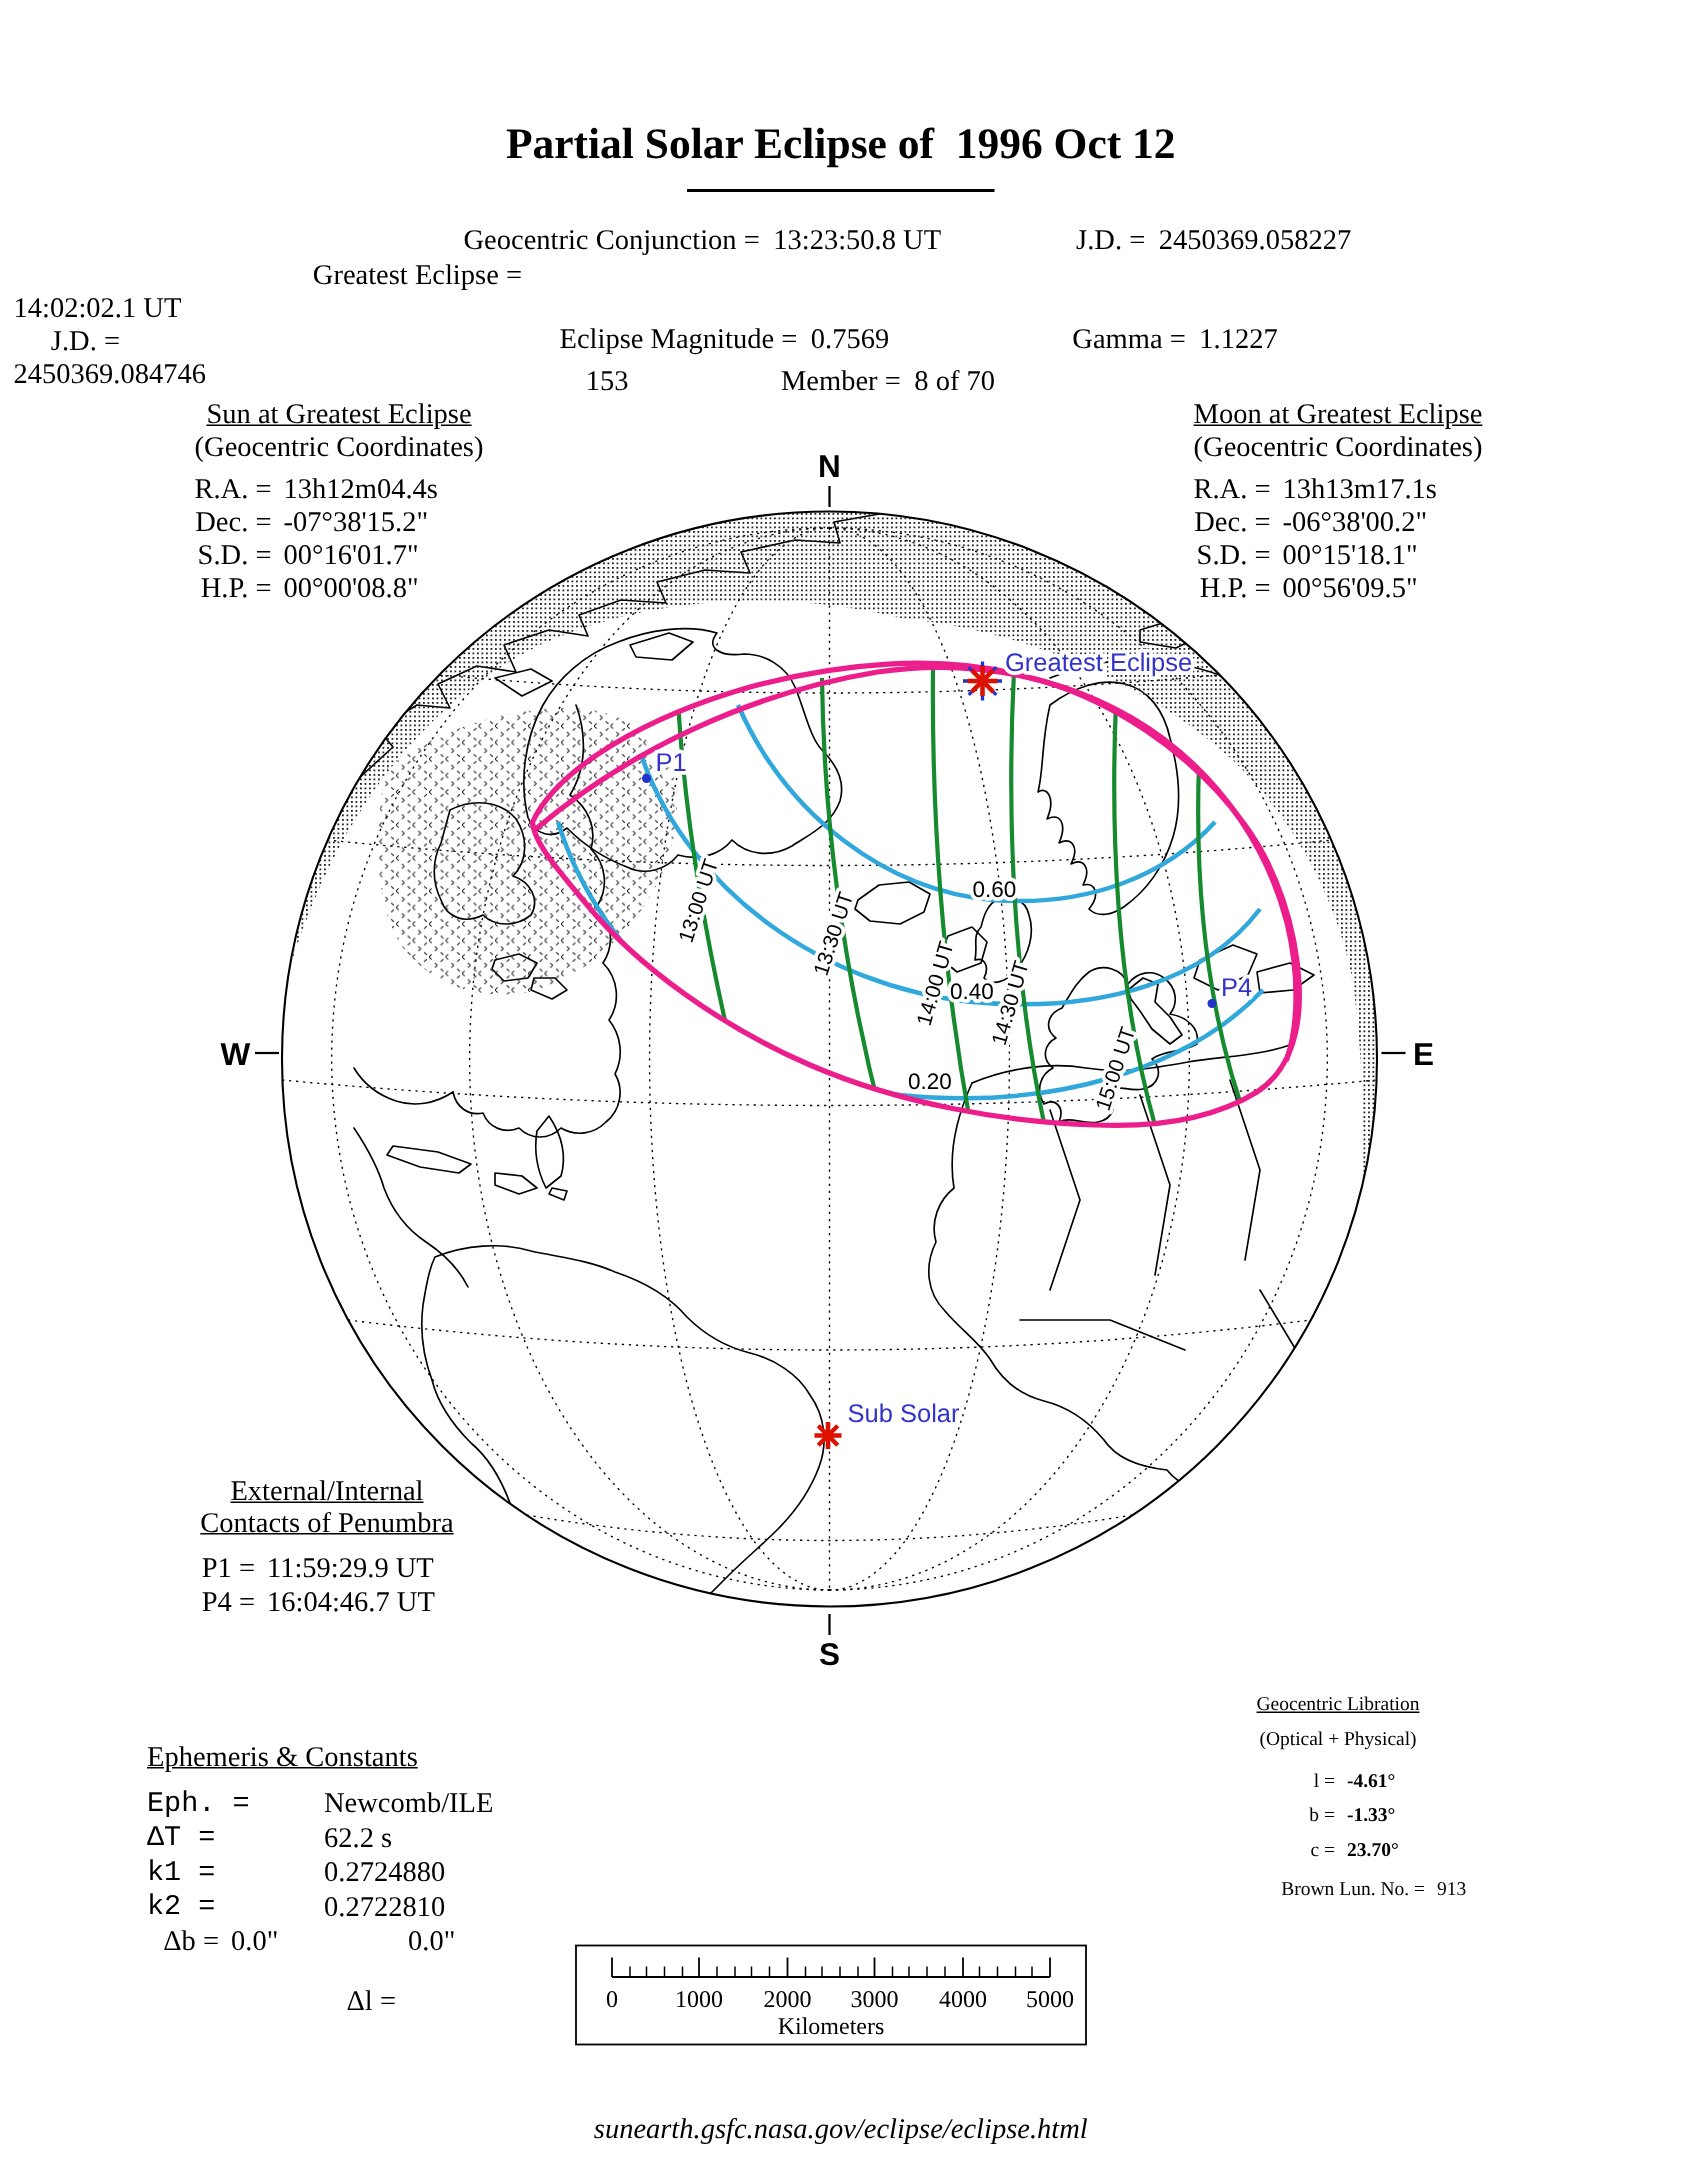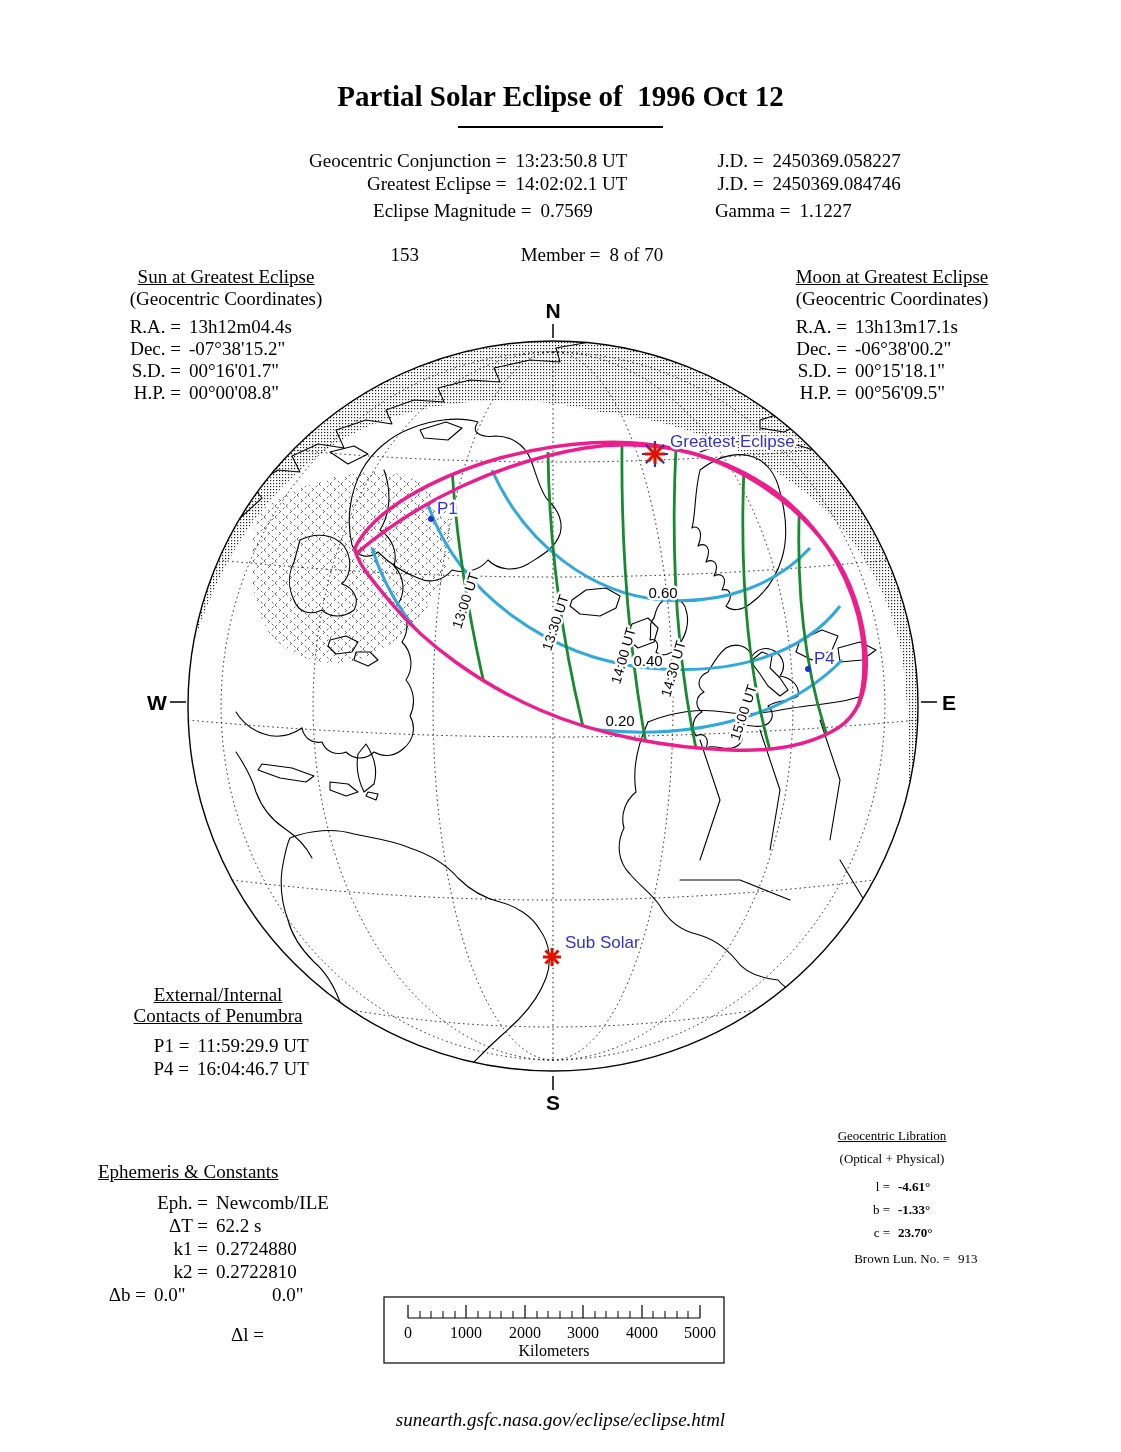--- a/index.html
+++ b/index.html
@@ -14,28 +14,28 @@
   .ra{text-align:right;}
   .la{text-align:left;padding-left:9px;}
   .sideblock{position:absolute;width:280px;font-size:19px;}
   .sb-title{text-align:center;text-decoration:underline;}
   .sb-sub{text-align:center;margin-bottom:6px;}
   .srow{display:flex;line-height:22px;}
   .srow .lbl{width:95px;text-align:right;}
   .srow .val{padding-left:8px;white-space:pre;}
   #contacts{position:absolute;left:108px;top:984px;width:220px;font-size:19px;}
   #contacts .sb-title{line-height:21px;}
-  #contacts .crow{display:flex;line-height:23px;justify-content:center;}
+  #contacts .crow{display:flex;line-height:23px;}
   #contacts .crow .lbl{width:52px;text-align:right;}
   #contacts .crow .val{padding-left:8px;white-space:pre;}
   #contacts .rows{margin-top:8px;padding-left:10px;}
   #ephem{position:absolute;left:98px;top:1160px;width:252px;font-size:19px;line-height:23px;}
   #ephem .sb-title{text-align:left;margin-bottom:8px;}
   .erow{display:flex;}
-  .erow .lbl{width:110px;text-align:right;}
+  .erow .lbl{width:110px;font-family:Liberation Mono, monospace;}
   .erow .val{padding-left:8px;white-space:pre;}
   .erow4{display:flex;}
   .erow4 .l1{width:48px;text-align:right;}
   .erow4 .v1{width:62px;padding-left:8px;}
   .erow4 .l2{width:48px;text-align:right;margin-top:40px;}
   .erow4 .v2{padding-left:8px;}
   #libr{position:absolute;left:772px;top:1124px;width:240px;font-size:13px;line-height:23px;}
   #libr .sb-sub{margin-bottom:5px;}
   .lrow{display:flex;}
   .lrow .lbl{width:118px;text-align:right;}
@@ -60,27 +60,27 @@
 
   <div id="title">Partial Solar Eclipse of  1996 Oct 12</div>
   <div id="title-rule"></div>
 
   <div class="hrow" style="top:150px;">
     <span class="ra" style="width:348px">Geocentric Conjunction =</span>
     <span class="la" style="width:168px">13:23:50.8 UT</span>
     <span class="ra" style="width:80px">J.D. =</span>
     <span class="la" style="width:190px">2450369.058227</span>
   </div>
-  <div class="hrow" style="top:173px;">
+  <div class="hrow" style="top:173px;flex-direction:column;">
     <span class="ra" style="width:348px">Greatest Eclipse =</span>
     <span class="la" style="width:168px">14:02:02.1 UT</span>
     <span class="ra" style="width:80px">J.D. =</span>
     <span class="la" style="width:190px">2450369.084746</span>
   </div>
-  <div class="hrow" style="top:200px;">
+  <div class="hrow" style="top:216px;">
     <span class="ra" style="width:330px">Eclipse Magnitude =</span>
     <span class="la" style="width:130px">0.7569</span>
     <span class="ra" style="width:120px">Gamma =</span>
     <span class="la" style="width:120px">1.1227</span>
   </div>
   <div class="hrow" style="top:244px;">
     <span class="la" style="width:80px">153</span>
     <span class="ra" style="width:130px">Member =</span>
     <span class="la" style="width:130px">8 of 70</span>
   </div>

